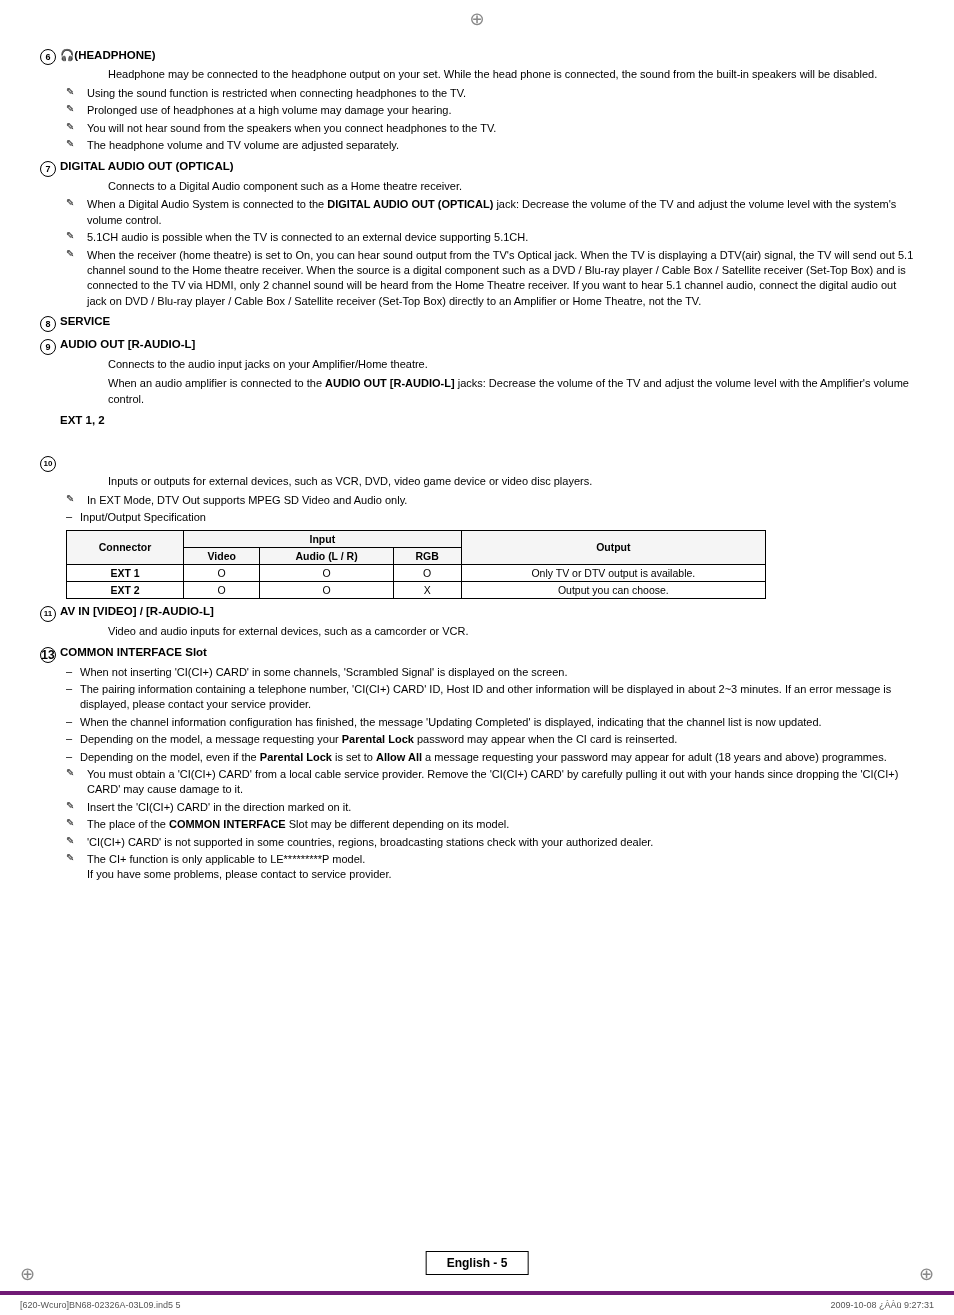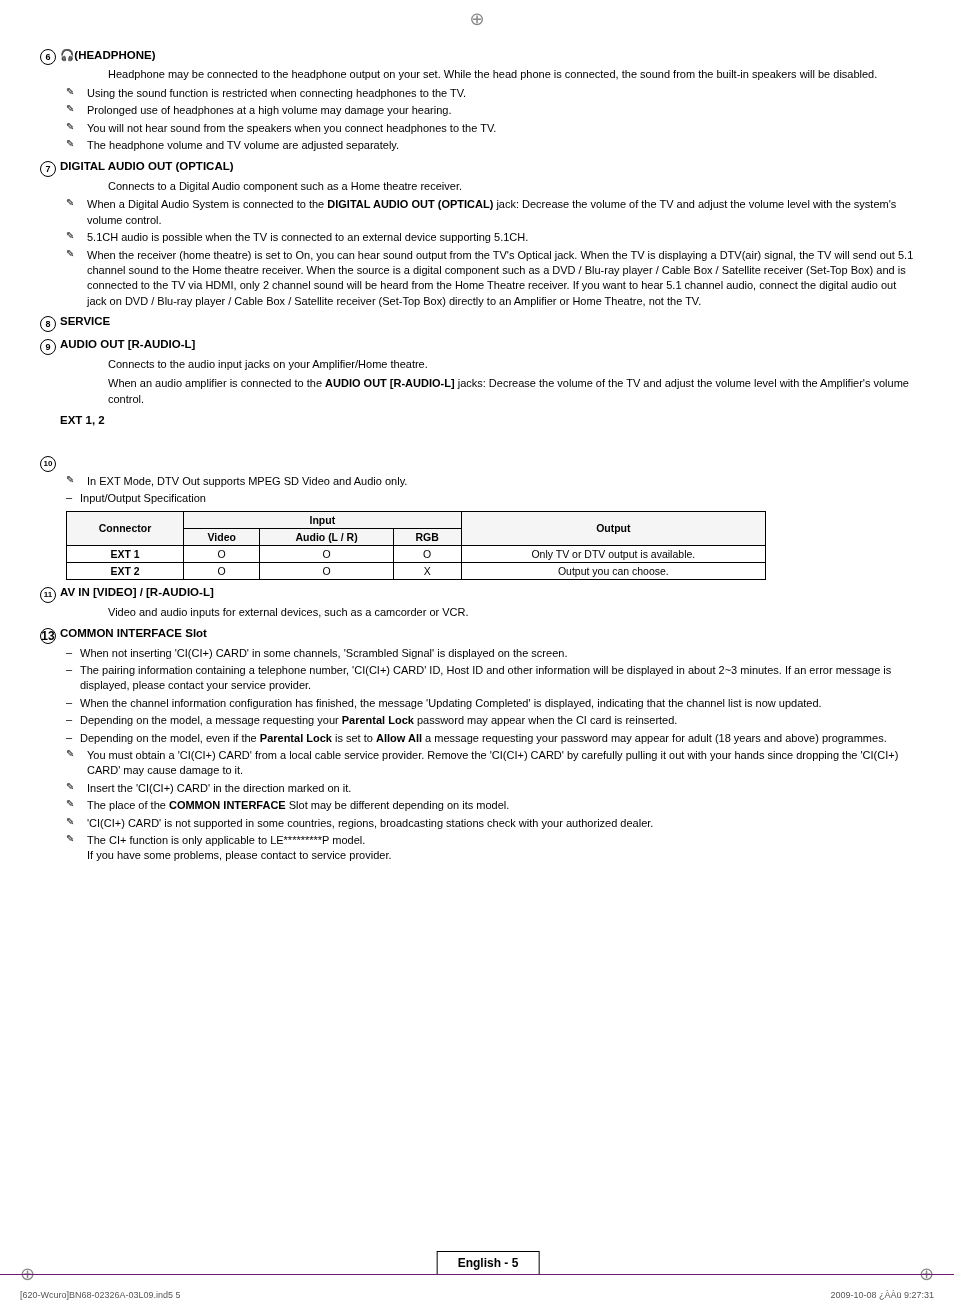--- a/index.html
+++ b/index.html
@@ -16,36 +16,35 @@
       width: 954px;
       min-height: 1315px;
       padding: 20px 40px 60px 40px;
       position: relative;
     }
     .bottom-bar {
       position: absolute;
       bottom: 0;
       left: 0;
       right: 0;
-      height: 41px;
-      border-top: 1px solid #701a75;
+      height: 24px;
+      border-top: 4px solid #701a75;
       display: flex;
       align-items: center;
       justify-content: space-between;
       padding: 0 20px;
       font-size: 9px;
       color: #555;
     }
     .bottom-center {
       position: absolute;
       bottom: 40px;
       left: 50%;
       transform: translateX(-50%);
       text-align: center;
-      margin-left: 11px;
     }
     .page-label {
       border: 1.5px solid #000;
       padding: 4px 20px;
       font-size: 12px;
       font-weight: bold;
       background: #fff;
       display: inline-block;
     }
     .section {
@@ -230,20 +229,21 @@
         <p class="body-text">When an audio amplifier is connected to the <span class="bold">AUDIO OUT [R-AUDIO-L]</span> jacks: Decrease the volume of the TV and adjust the volume level with the Amplifier's volume control.</p>
       </div>
     </div>
 
     <div class="section">
       <div class="section-header">
         <span class="circle-num" style="font-size:8px;margin-top:42px;">10</span>
         <span class="section-title">EXT 1, 2</span>
       </div>
       <div class="section-body">
+        <p class="body-text">Inputs or outputs for external devices, such as VCR, DVD, video game device or video disc players.</p>
         <div class="note-item">
           <span class="note-icon">✎</span>
           <span class="note-text">In EXT Mode, DTV Out supports MPEG SD Video and Audio only.</span>
         </div>
         <div class="dash-item">
           <span class="dash">–</span>
           <span class="dash-text">Input/Output Specification</span>
         </div>
 
         <table class="spec-table">

